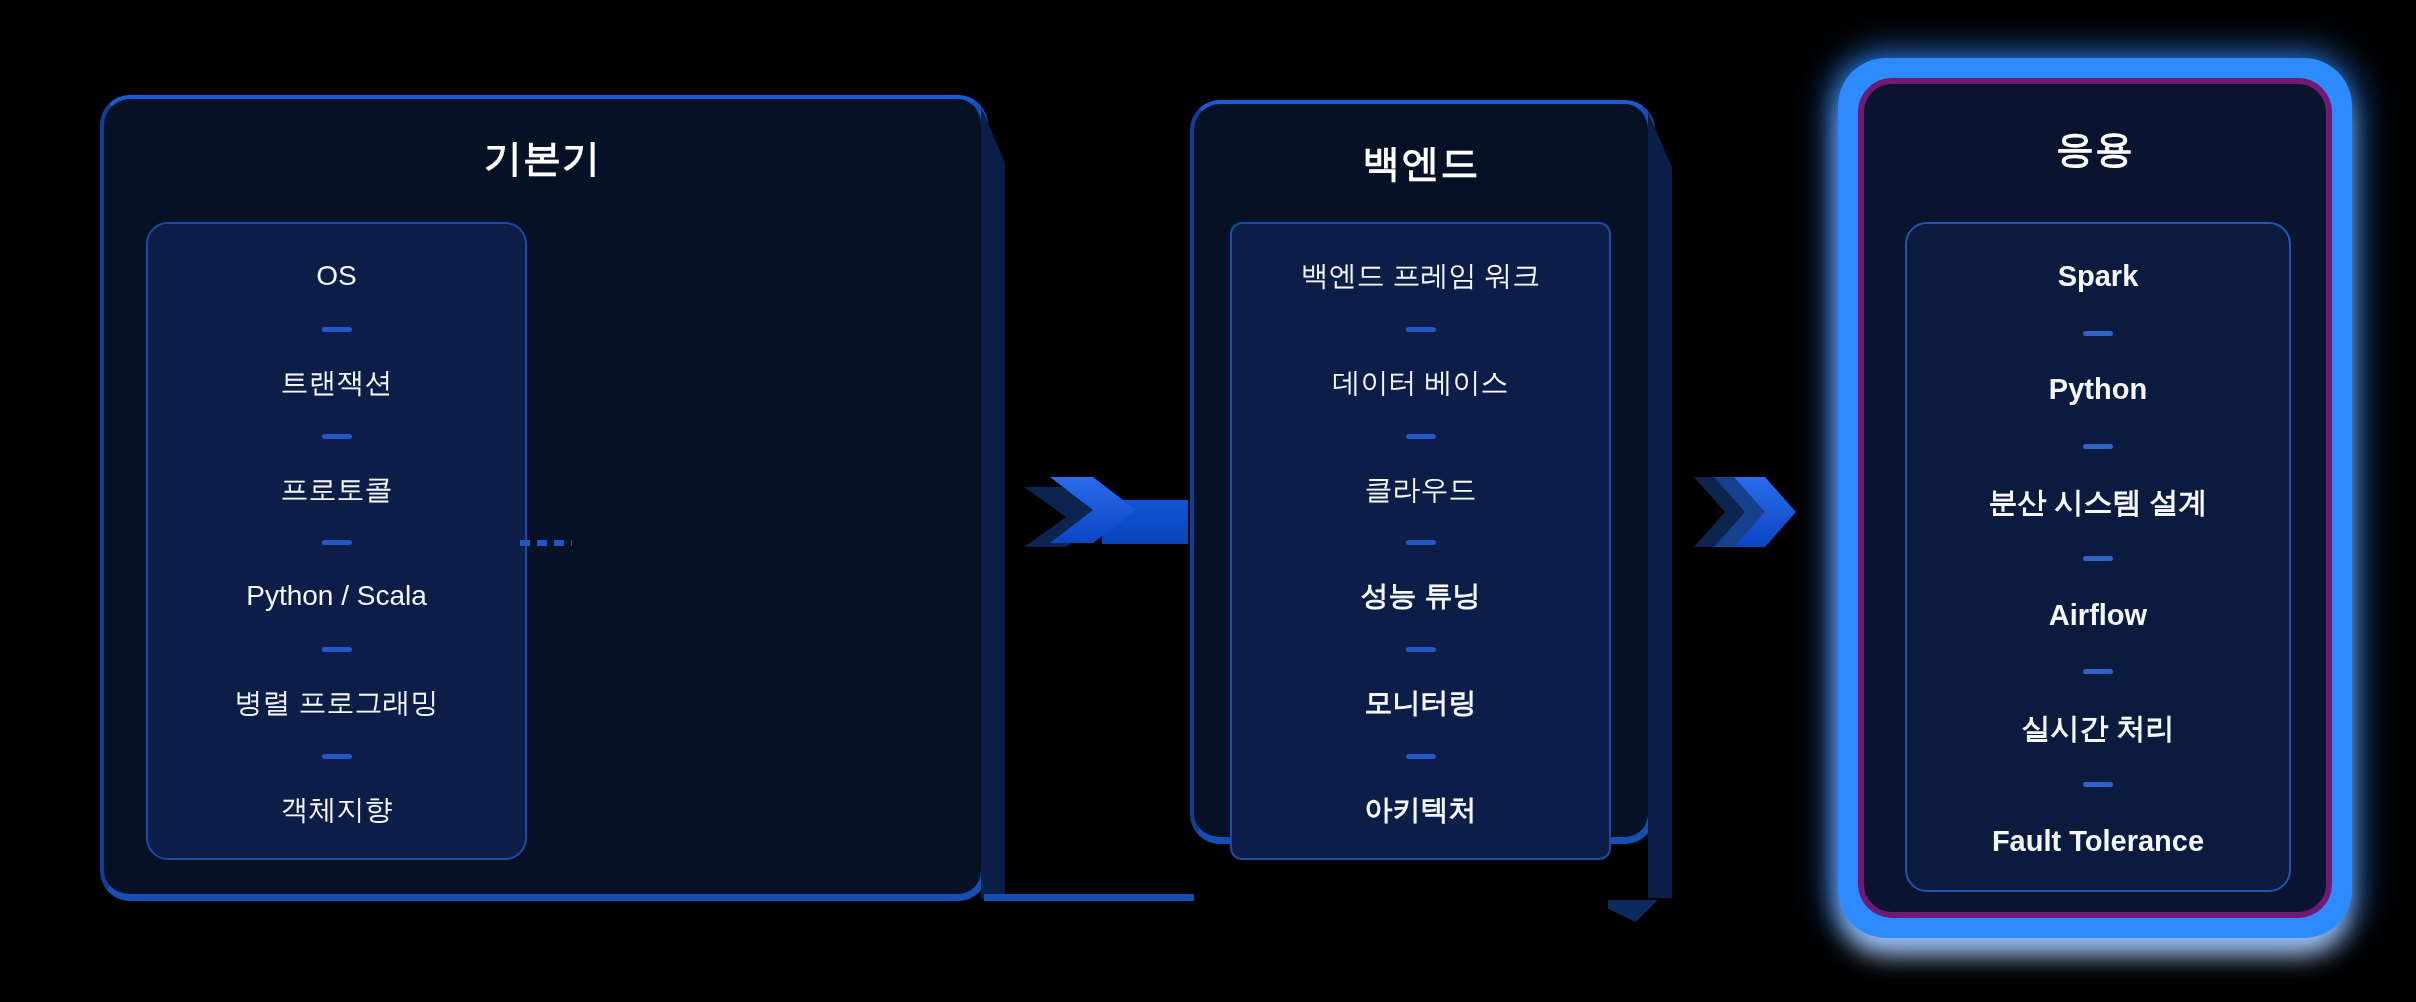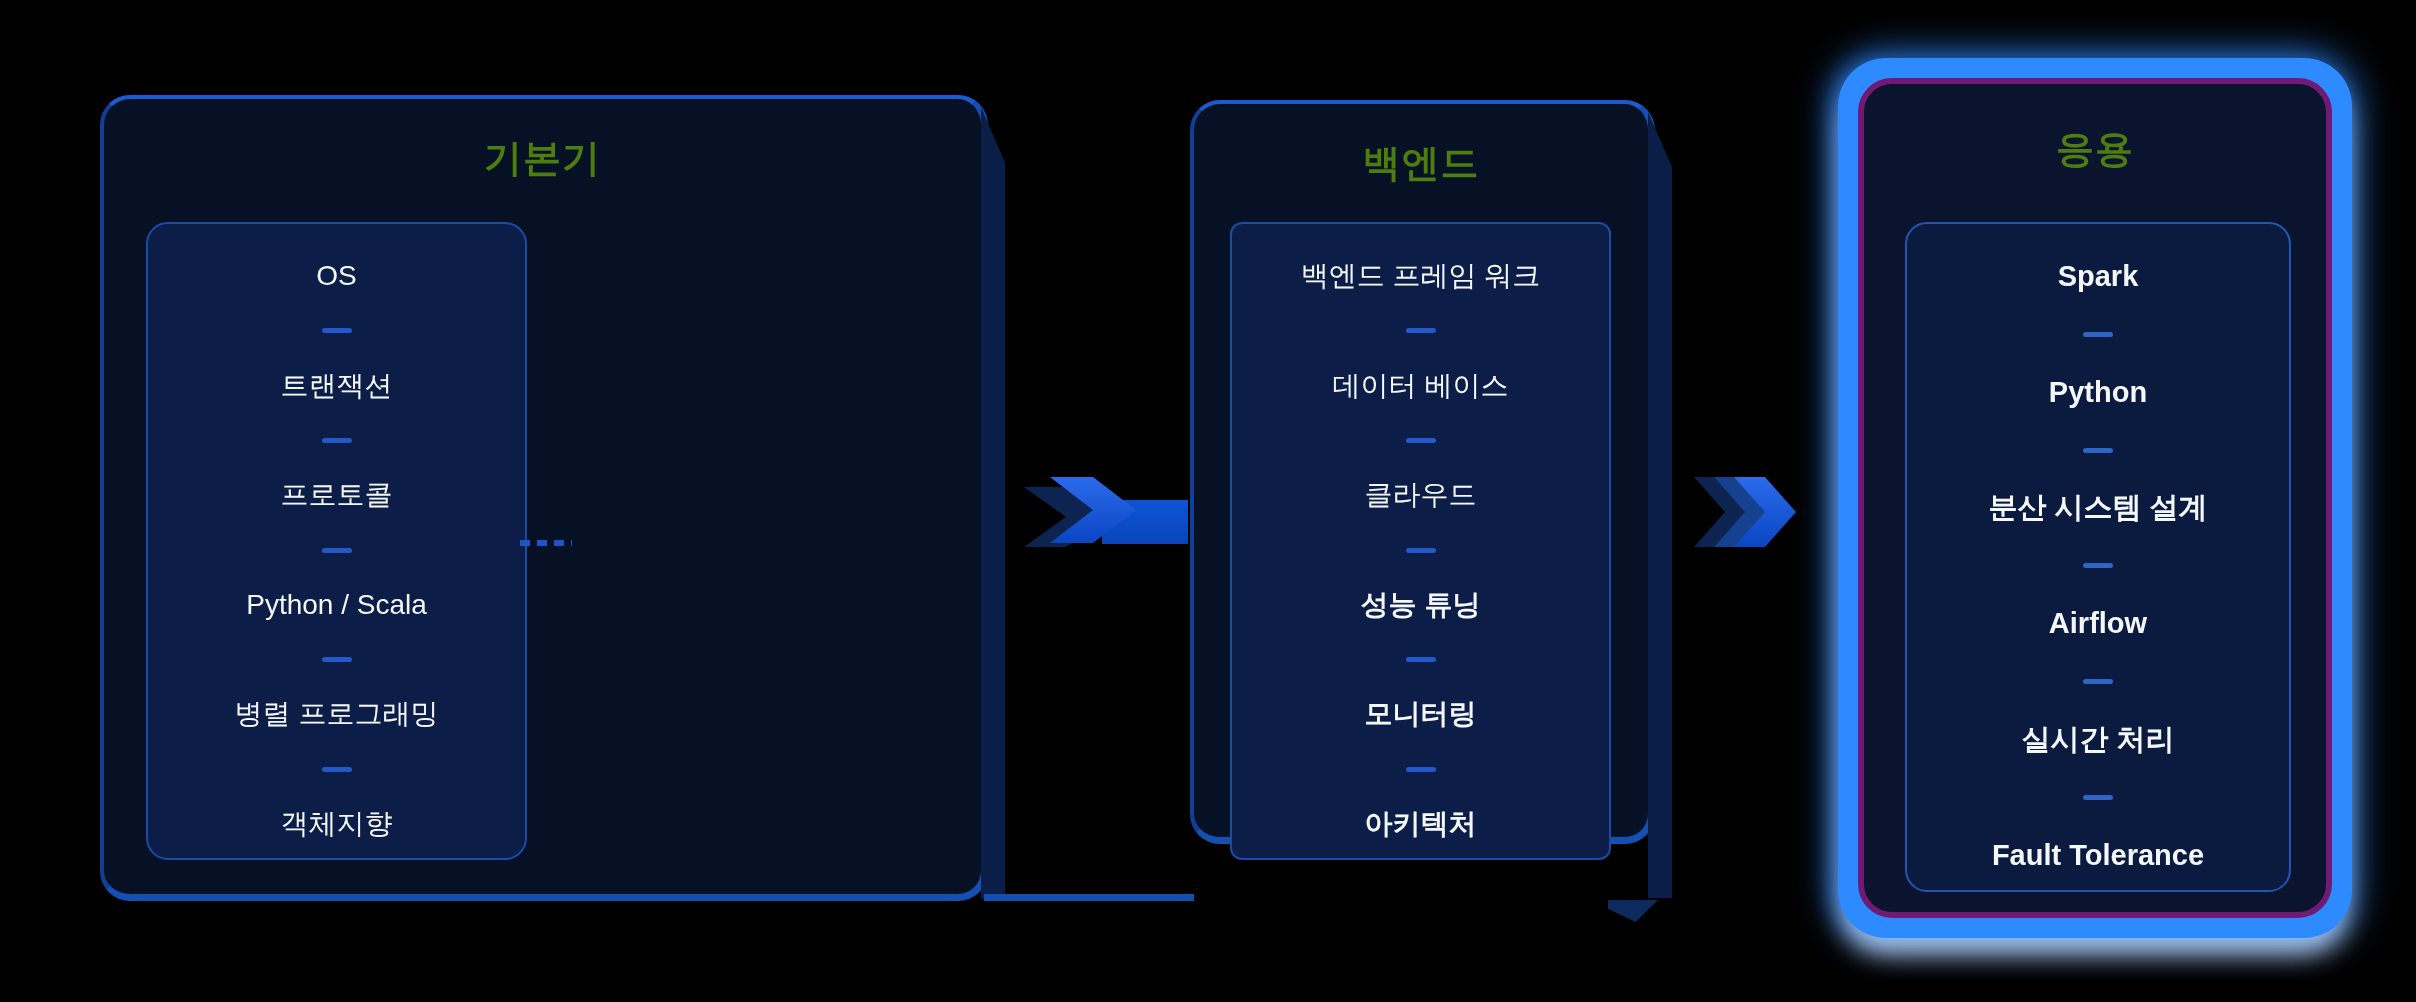--- a/index.html
+++ b/index.html
@@ -8,32 +8,32 @@
     font-family:"Liberation Sans","DejaVu Sans",sans-serif;
   }
   
   .panel{
     position:absolute;background:#071126;border-radius:30px;box-sizing:border-box;
     border-top:4px solid #1C5AD0;border-left:4px solid #123E96;
     border-right:7px solid #1450B4;border-bottom:7px solid #1450B4;
   }
   .panel-title{
     position:absolute;left:0;right:0;top:34px;text-align:center;
-    font-size:38px;font-weight:700;color:#4d7c0f;letter-spacing:1px;
+    font-size:38px;font-weight:700;color:#ffffff;letter-spacing:1px;
   }
   .extrude{position:absolute;background:#0A1E48;
     clip-path:polygon(0 0,100% 7%,100% 100%,0 100%);}
   .fold{position:absolute;background:#0D2A5E;
     clip-path:polygon(0 0,100% 0,55% 100%,0 40%);}
   .baseline{position:absolute;background:#1450B4;}
   
   .card{
     position:absolute;background:#0C1E48;border:2px solid #1B4CA4;border-radius:22px;
     box-sizing:border-box;display:flex;flex-direction:column;justify-content:space-between;
-    align-items:center;padding:36px 8px 18px 8px;
+    align-items:center;padding:36px 8px 32px 8px;
   }
   .item{font-size:28px;font-weight:500;color:#F4F7FB;white-space:nowrap;line-height:1.15;}
   .item.bold{font-weight:700;}
   .sep{width:30px;height:5px;border-radius:3px;background:#2458C8;}
   .dashes{
     position:absolute;height:6px;
     background:repeating-linear-gradient(90deg,#1C55C8 0 10px,transparent 10px 17px);
   }
   
   .arrow{position:absolute;}

